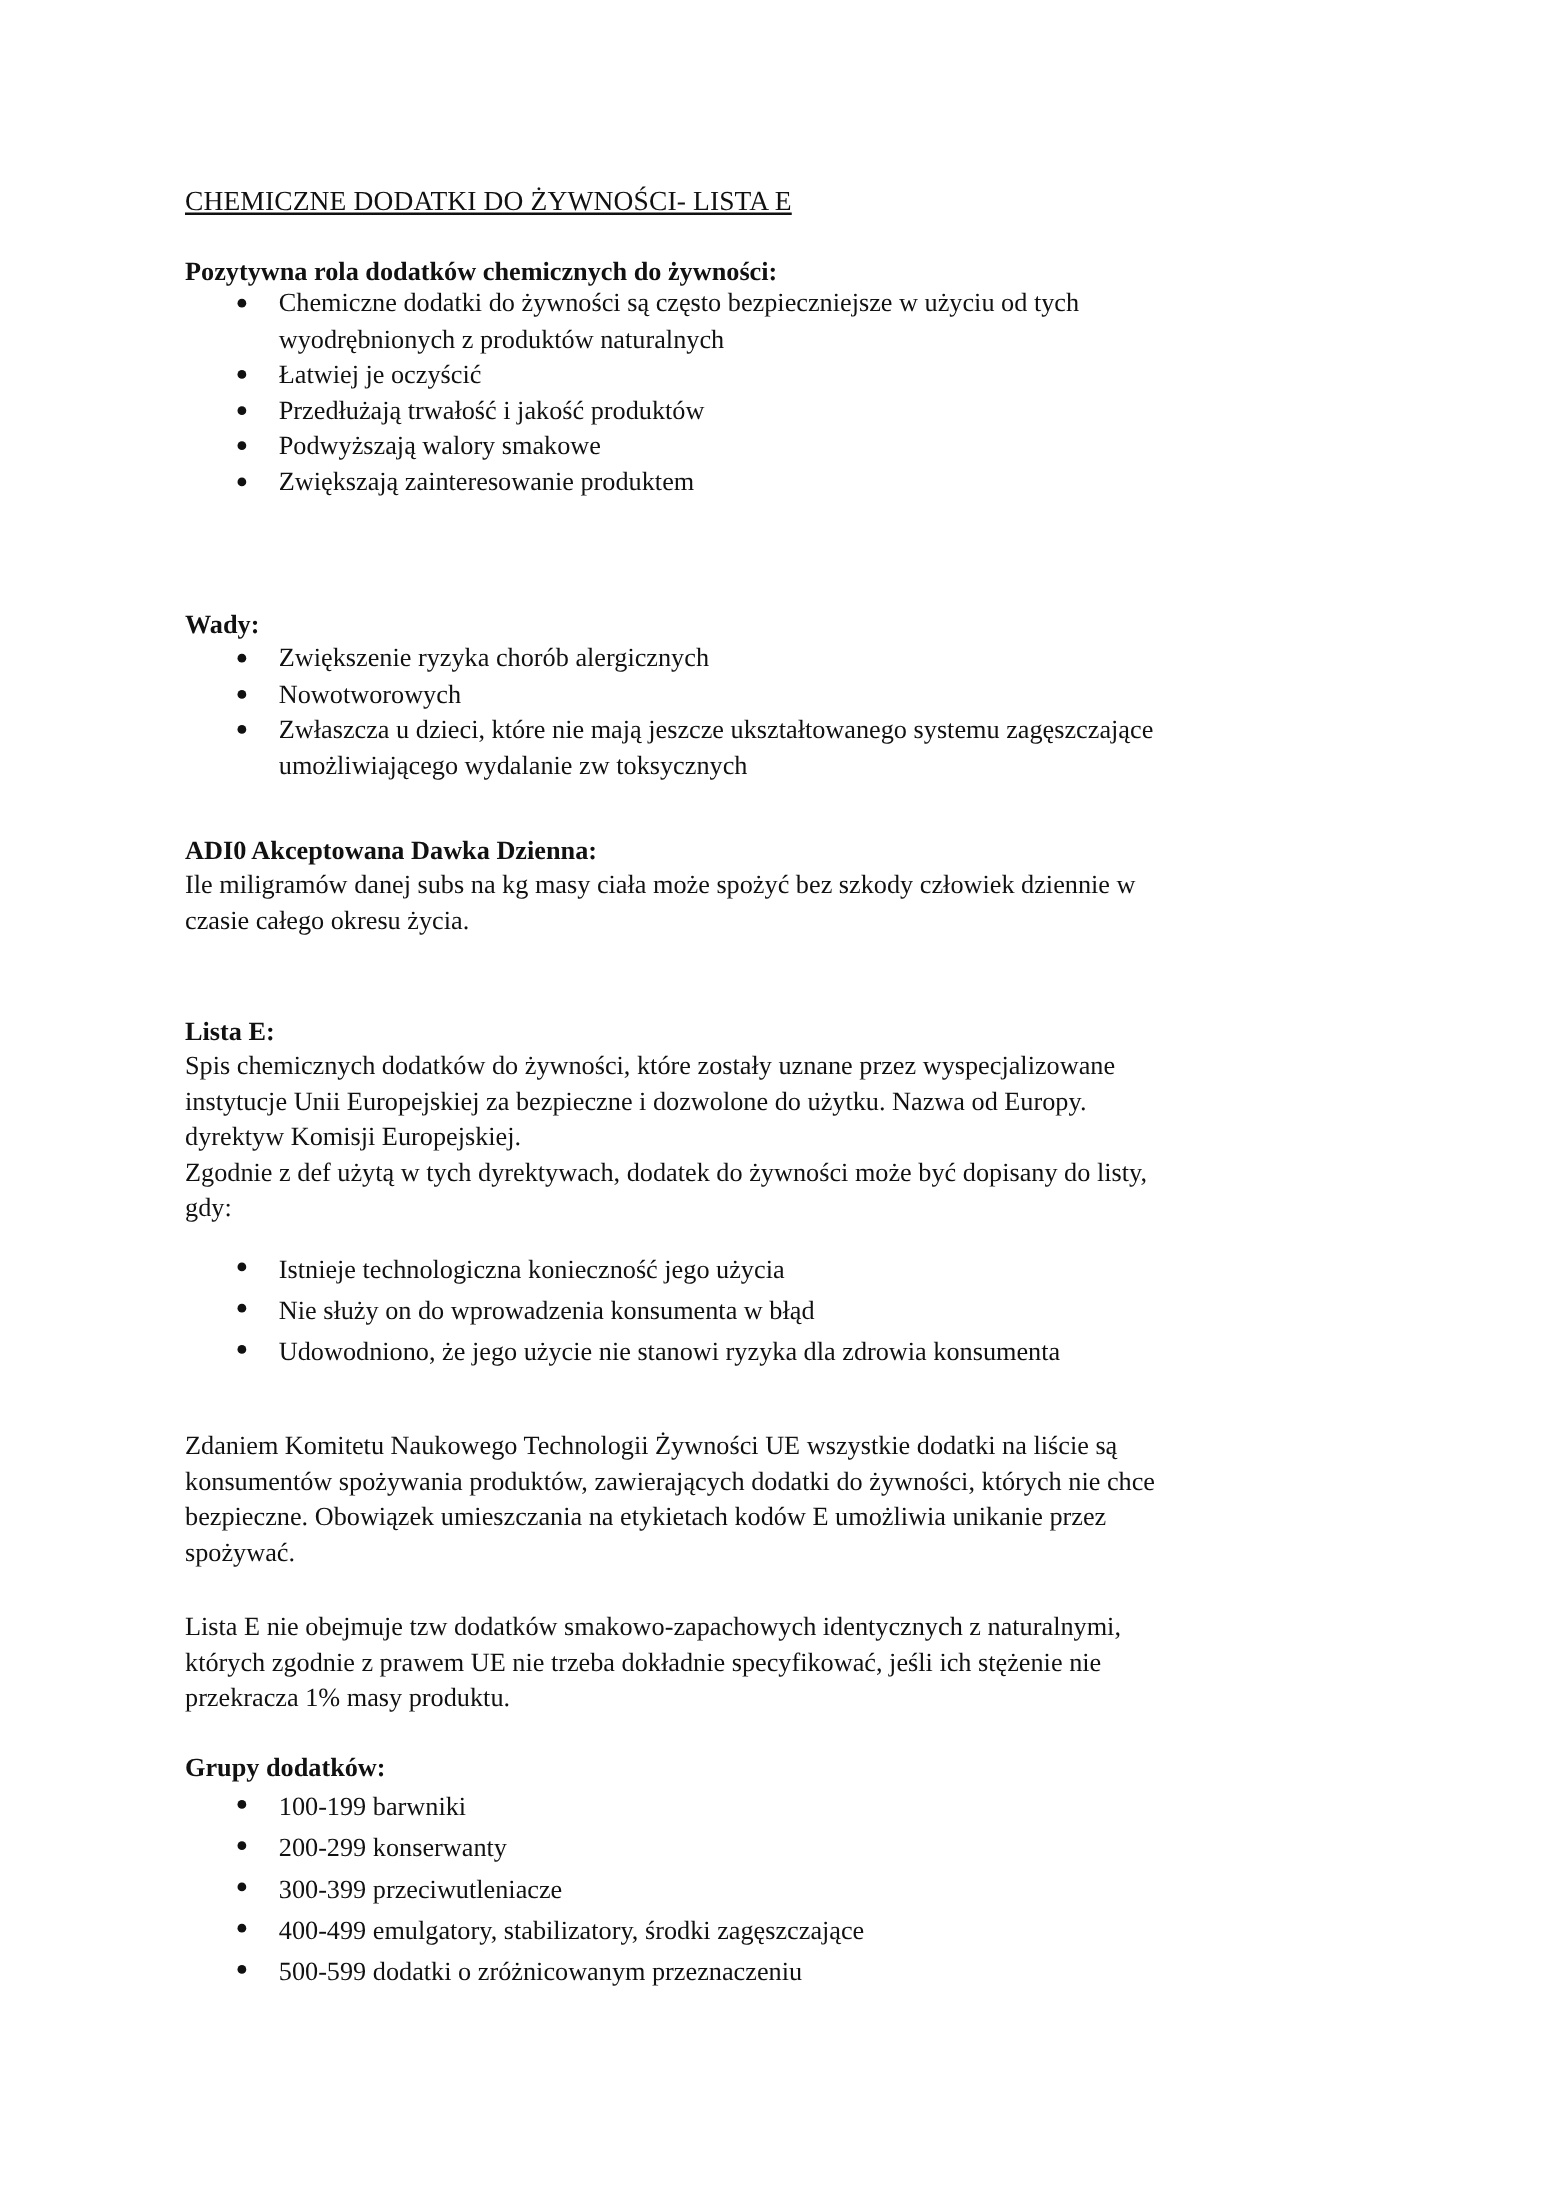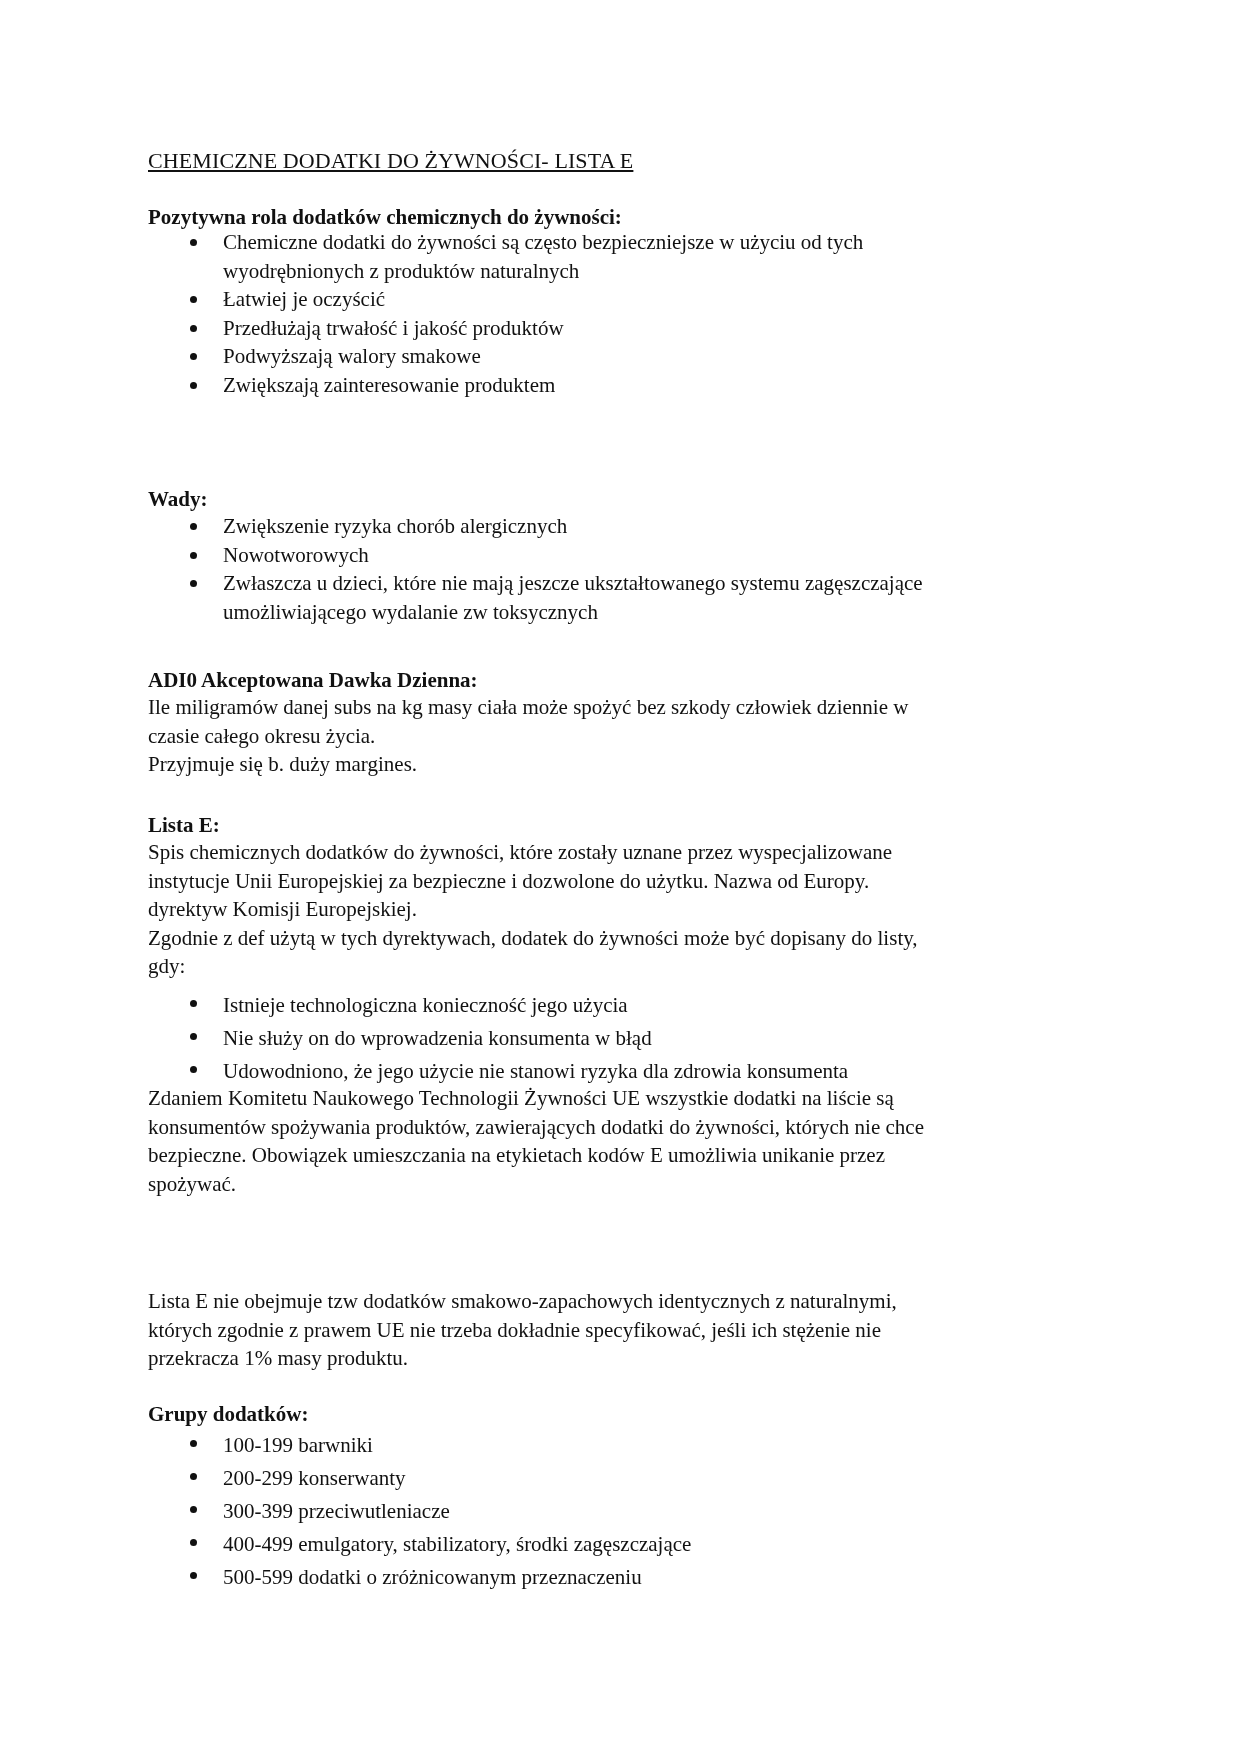--- a/index.html
+++ b/index.html
@@ -40,38 +40,37 @@
       <li>Zwiększenie ryzyka chorób alergicznych</li>
       <li>Nowotworowych</li>
       <li><span>Zwłaszcza u dzieci, które nie mają jeszcze ukształtowanego systemu zagęszczające</span><br><span>umożliwiającego wydalanie zw toksycznych</span></li>
     </ul>
   </div>
 
   <div class="sec" style="top:668px">
     <div class="h">ADI0 Akceptowana Dawka Dzienna:</div>
     <div class="p">Ile miligramów danej subs na kg masy ciała może spożyć bez szkody człowiek dziennie w</div>
     <div class="p">czasie całego okresu życia.</div>
-    <div class="p">Przyjmuje się b. duży margines.</div>
   </div>
 
   <div class="sec" style="top:813px">
     <div class="h">Lista E:</div>
     <div class="p">Spis chemicznych dodatków do żywności, które zostały uznane przez wyspecjalizowane</div>
     <div class="p">instytucje Unii Europejskiej za bezpieczne i dozwolone do użytku. Nazwa od Europy.</div>
     <div class="p">dyrektyw Komisji Europejskiej.</div>
     <div class="p">Zgodnie z def użytą w tych dyrektywach, dodatek do żywności może być dopisany do listy,</div>
     <div class="p">gdy:</div>
-    <ul style="margin-top:8px">
+    <ul style="margin-top:18px">
       <li style="line-height:33px">Istnieje technologiczna konieczność jego użycia</li>
       <li style="line-height:33px">Nie służy on do wprowadzenia konsumenta w błąd</li>
       <li style="line-height:33px">Udowodniono, że jego użycie nie stanowi ryzyka dla zdrowia konsumenta</li>
     </ul>
   </div>
 
-  <div class="sec" style="top:1084px">
+  <div class="sec" style="top:1142px">
     <div class="p">Zdaniem Komitetu Naukowego Technologii Żywności UE wszystkie dodatki na liście są</div>
     <div class="p">konsumentów spożywania produktów, zawierających dodatki do żywności, których nie chce</div>
     <div class="p">bezpieczne. Obowiązek umieszczania na etykietach kodów E umożliwia unikanie przez</div>
     <div class="p">spożywać.</div>
   </div>
 
   <div class="sec" style="top:1287px">
     <div class="p">Lista E nie obejmuje tzw dodatków smakowo-zapachowych identycznych z naturalnymi,</div>
     <div class="p">których zgodnie z prawem UE nie trzeba dokładnie specyfikować, jeśli ich stężenie nie</div>
     <div class="p">przekracza 1% masy produktu.</div>

